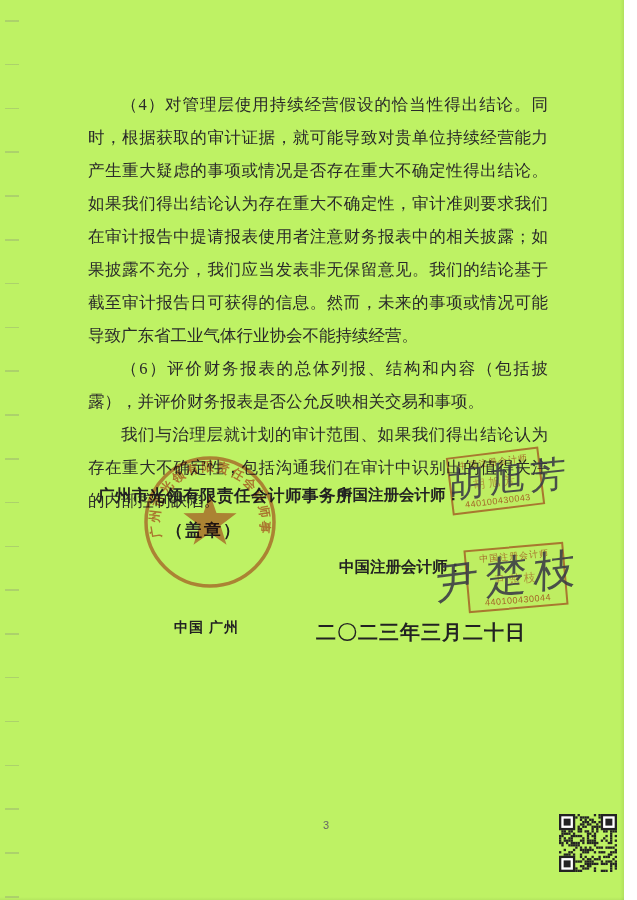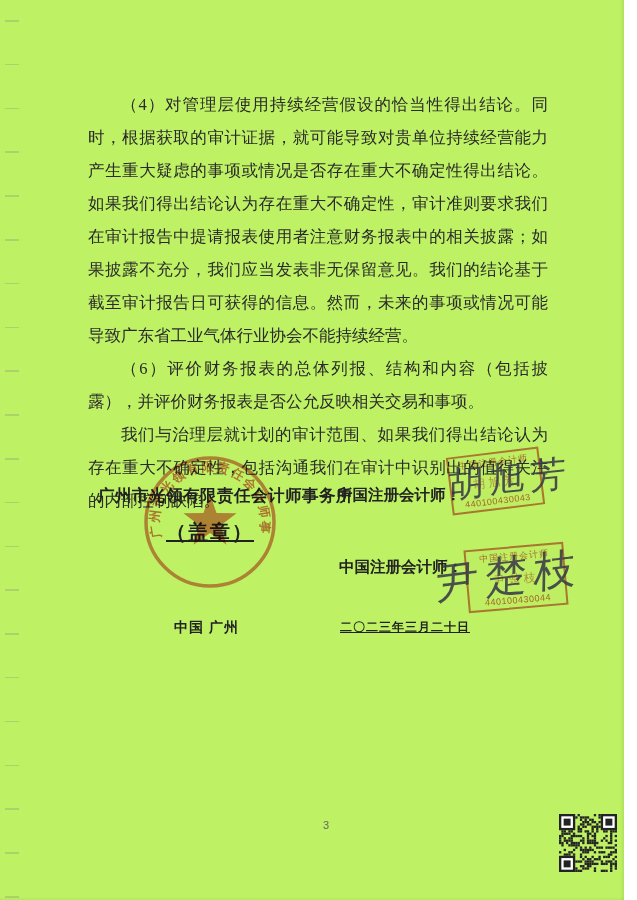--- a/index.html
+++ b/index.html
@@ -26,25 +26,25 @@
     position:absolute;left:88px;top:88px;width:460px;
     font-family:"Liberation Serif","DejaVu Serif",serif;
     font-size:16.5px;line-height:33px;color:#2a2a2a;
     text-align:justify;text-justify:inter-ideograph;
   }
   .body-text p{margin:0;text-indent:2em;}
 
   
   .sig-label{position:absolute;font-weight:bold;color:#222;white-space:nowrap;}
   .firm-name{left:98px;top:485px;font-size:16.5px;letter-spacing:.5px;}
-  .seal-note{left:166px;top:519px;font-size:20px;letter-spacing:2px;text-decoration:underline;}
+  .seal-note{left:166px;top:519px;font-size:17px;letter-spacing:2px;}
   .cpa-label-1{left:337px;top:485px;font-size:15.5px;}
   .cpa-label-2{left:339px;top:557px;font-size:15.5px;}
   .place{left:174px;top:619px;font-size:14px;letter-spacing:1px;}
-  .date{left:340px;top:619px;font-size:12px;letter-spacing:1px;text-decoration:underline;}
+  .date{left:316px;top:619px;font-size:20px;letter-spacing:1px;}
 
   
   .stamp-round{position:absolute;left:140px;top:450px;width:140px;height:140px;
     mix-blend-mode:multiply;opacity:.82;pointer-events:none;}
 
   
   .stamp-rect{
     position:absolute;box-sizing:border-box;
     border:2.5px solid rgba(213,73,62,.7);
     color:rgba(208,62,50,.85);

